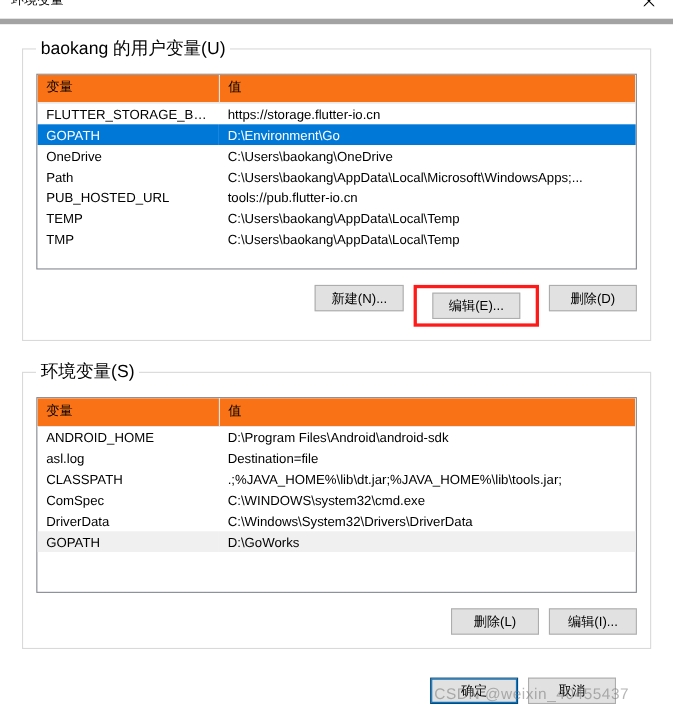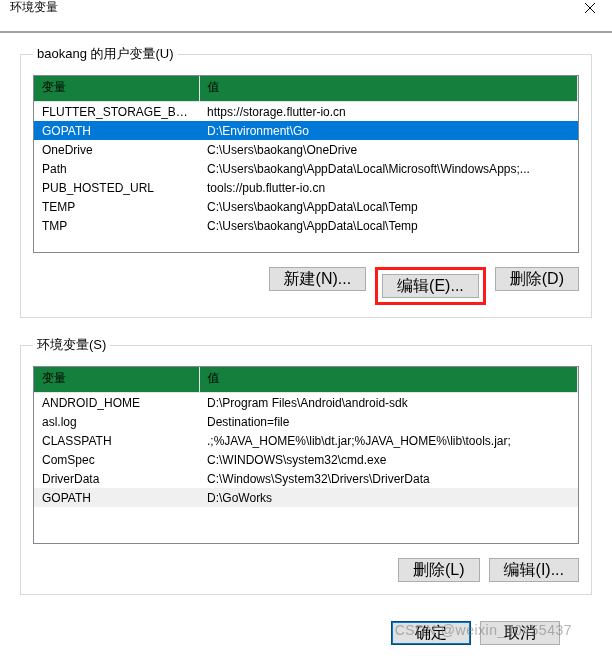--- a/index.html
+++ b/index.html
@@ -10,43 +10,43 @@
       color: #000;
       width: 612px;
       height: 656px;
       overflow: hidden;
       position: relative;
     }
     .titlebar {
       display: flex;
       align-items: center;
       justify-content: space-between;
-      height: 33px;
+      height: 22px;
       padding: 0 0 16px 10px;
-      border-bottom: 2px solid #a3a3a3;
+      border-bottom: 5px solid #a3a3a3;
       background: #fff;
     }
     .titlebar-title { font-size: 12px; }
     .close-btn {
       width: 45px; height: 30px;
       display: flex; align-items: center; justify-content: center;
       cursor: pointer;
     }
     .close-btn svg { width: 10px; height: 10px; }
 
     .content { padding: 12px 20px 0 20px; }
 
     fieldset.group {
       border: 1px solid #d9d9d9;
       padding: 12px 12px 12px 12px;
       margin-bottom: 18px;
       position: relative;
     }
     fieldset.group legend {
-      font-size: 13px;
+      font-size: 16px;
       padding: 0 4px;
     }
     .table-wrap {
       border: 1px solid #828790;
       height: 178px;
       overflow: hidden;
       position: relative;
       background: #fff;
     }
     .table-inner {
@@ -55,21 +55,21 @@
     }
     table {
       width: 100%;
       border-collapse: collapse;
       table-layout: fixed;
     }
     thead th {
       text-align: left;
       font-weight: normal;
       font-size: 12px;
-      background: #15803d;
+      background: #f97316;
       border-bottom: 1px solid #e5e5e5;
       border-right: 1px solid #e5e5e5;
       padding: 3px 8px 5px 8px;
       position: sticky;
       top: 0;
       margin-left: 40px;
     }
     col.c-name { width: 165px; }
     tbody td {
       padding: 2.5px 8px;
@@ -84,29 +84,29 @@
     .btn-row {
       display: flex;
       justify-content: flex-end;
       gap: 9px;
       margin-top: 14px;
     }
     button.win-btn {
       min-width: 80px;
       height: 24px;
       padding: 0 14px;
-      font-size: 16px;
+      font-size: 12px;
       font-family: inherit;
       background: #e1e1e1;
       border: 1px solid #adadad;
       cursor: pointer;
     }
     .edit-highlight {
       border: 3px solid #ff1a1a;
-      padding: 4px 4px;
+      padding: 4px 14px;
       display: inline-flex;
     }
 
     .dialog-buttons {
       display: flex;
       justify-content: flex-end;
       gap: 9px;
       padding: 8px 32px 0 20px;
       margin-top: 4px;
     }

